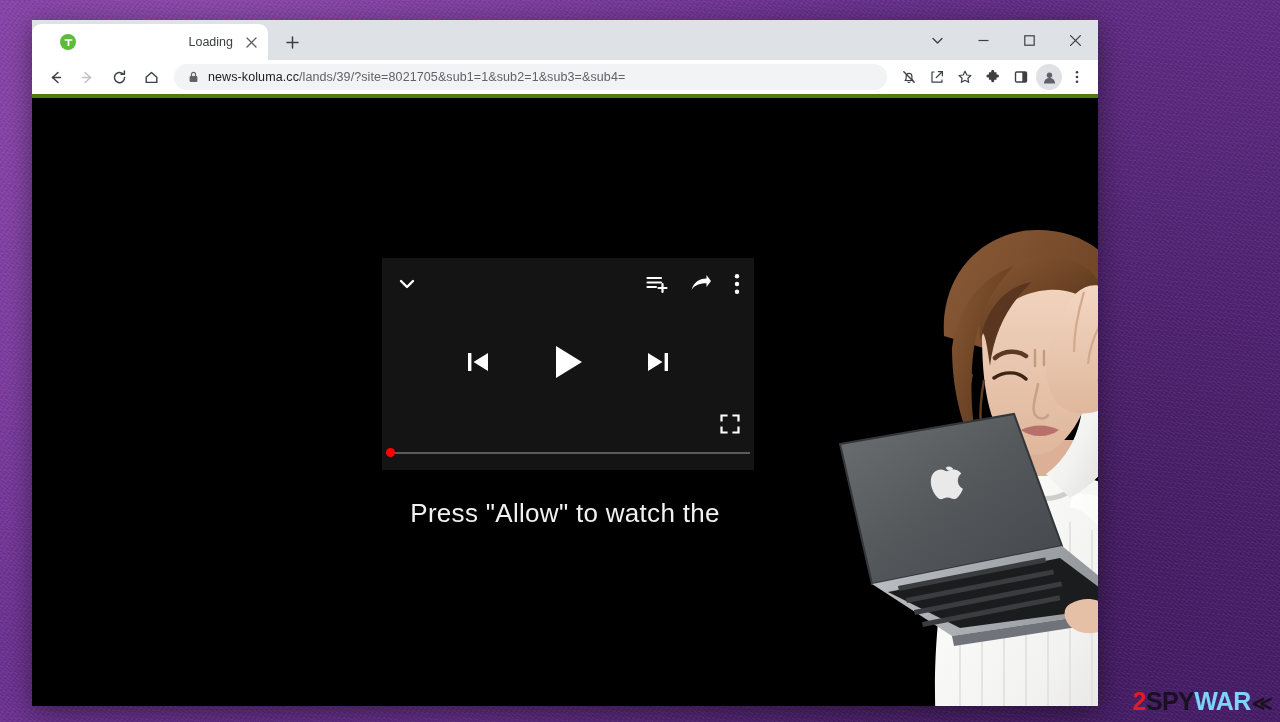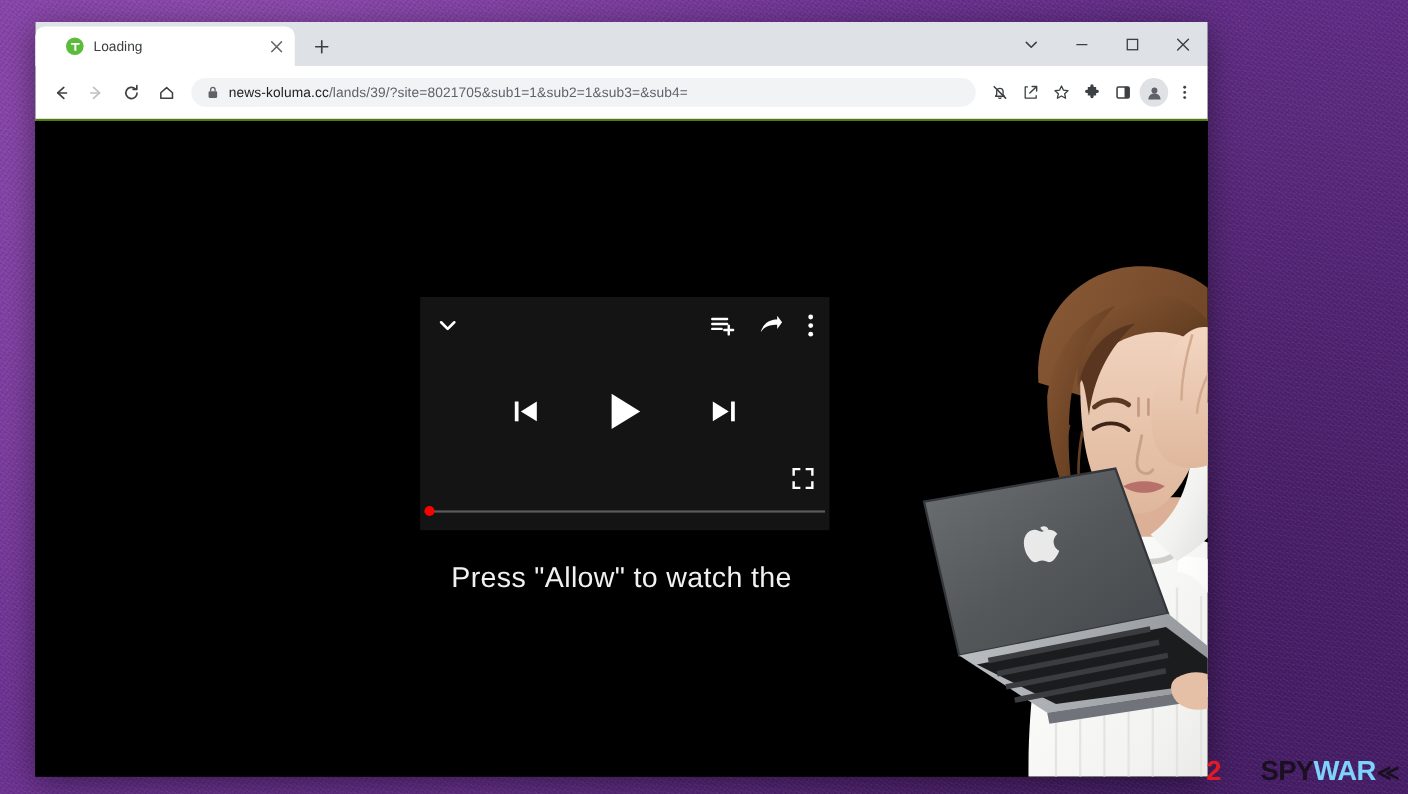--- a/index.html
+++ b/index.html
@@ -36,21 +36,21 @@
   }
 
   
   .tabstrip{
     position:relative; height:40px; background:#dee1e6;
     display:flex; align-items:flex-end;
   }
   .tab{
     position:relative; margin-left:0; width:236px; height:36px;
     background:#fff; border-radius:9px 9px 0 0;
-    display:flex; align-items:center; padding:0 8px 0 28px; gap:9px;
+    display:flex; align-items:center; padding:0 8px 0 28px; gap:9px;text-align:right;
   }
   .favicon{
     width:16px; height:16px; border-radius:50%;
     background:#5cbb3c; display:flex; align-items:center; justify-content:center;
     flex:0 0 auto;
   }
   .favicon svg{display:block;}
   .tab-title{
     font-size:12.5px; color:#3c4043; flex:1 1 auto;
     white-space:nowrap; overflow:hidden; text-overflow:ellipsis;
@@ -66,22 +66,22 @@
   .wincontrols{
     position:absolute; right:0; top:0; height:40px; display:flex; align-items:center;
   }
   .wc{
     width:46px; height:40px; display:flex; align-items:center; justify-content:center;
     color:#3c4043;
   }
 
   
   .toolbar{
-    height:50px; background:#fff; display:flex; align-items:center; padding:0 8px; gap:2px;
-    border-bottom:2px solid #4d7c0f;
+    height:38px; background:#fff; display:flex; align-items:center; padding:0 8px; gap:2px;
+    border-bottom:4px solid #4d7c0f;
   }
   .navbtn{
     width:30px; height:30px; border-radius:50%;
     display:flex; align-items:center; justify-content:center; color:#3c4043; flex:0 0 auto;
   }
   .navbtn.disabled{ color:#bdc1c6; }
   .omnibox{
     flex:1 1 auto; height:26px; margin:0 7px 0 6px;
     background:#f1f3f4; border-radius:14px;
     display:flex; align-items:center; padding:0 14px; gap:9px; min-width:0;
@@ -143,21 +143,21 @@
   #person svg{ display:block; width:100%; height:100%; }
 
   
   #watermark{
     position:absolute; right:8px; bottom:6px;
     font-size:25px; font-weight:bold; letter-spacing:-.6px;
     font-family:"Liberation Sans", sans-serif;
     display:flex; align-items:baseline;
   }
   #watermark .w2{ color:#e01b24; }
-  #watermark .wspy{ color:#1a1020;margin-left:36px; }
+  #watermark .wspy{ color:#1a1020; }
   #watermark .wwar{ color:#7dd3fc; }
   #watermark .wtail{ color:#1a1020; font-size:20px; margin-left:1px; }
 </style>
 </head>
 <body>
 
 <div id="backdrop"></div>
 
 <div id="browser">
 

